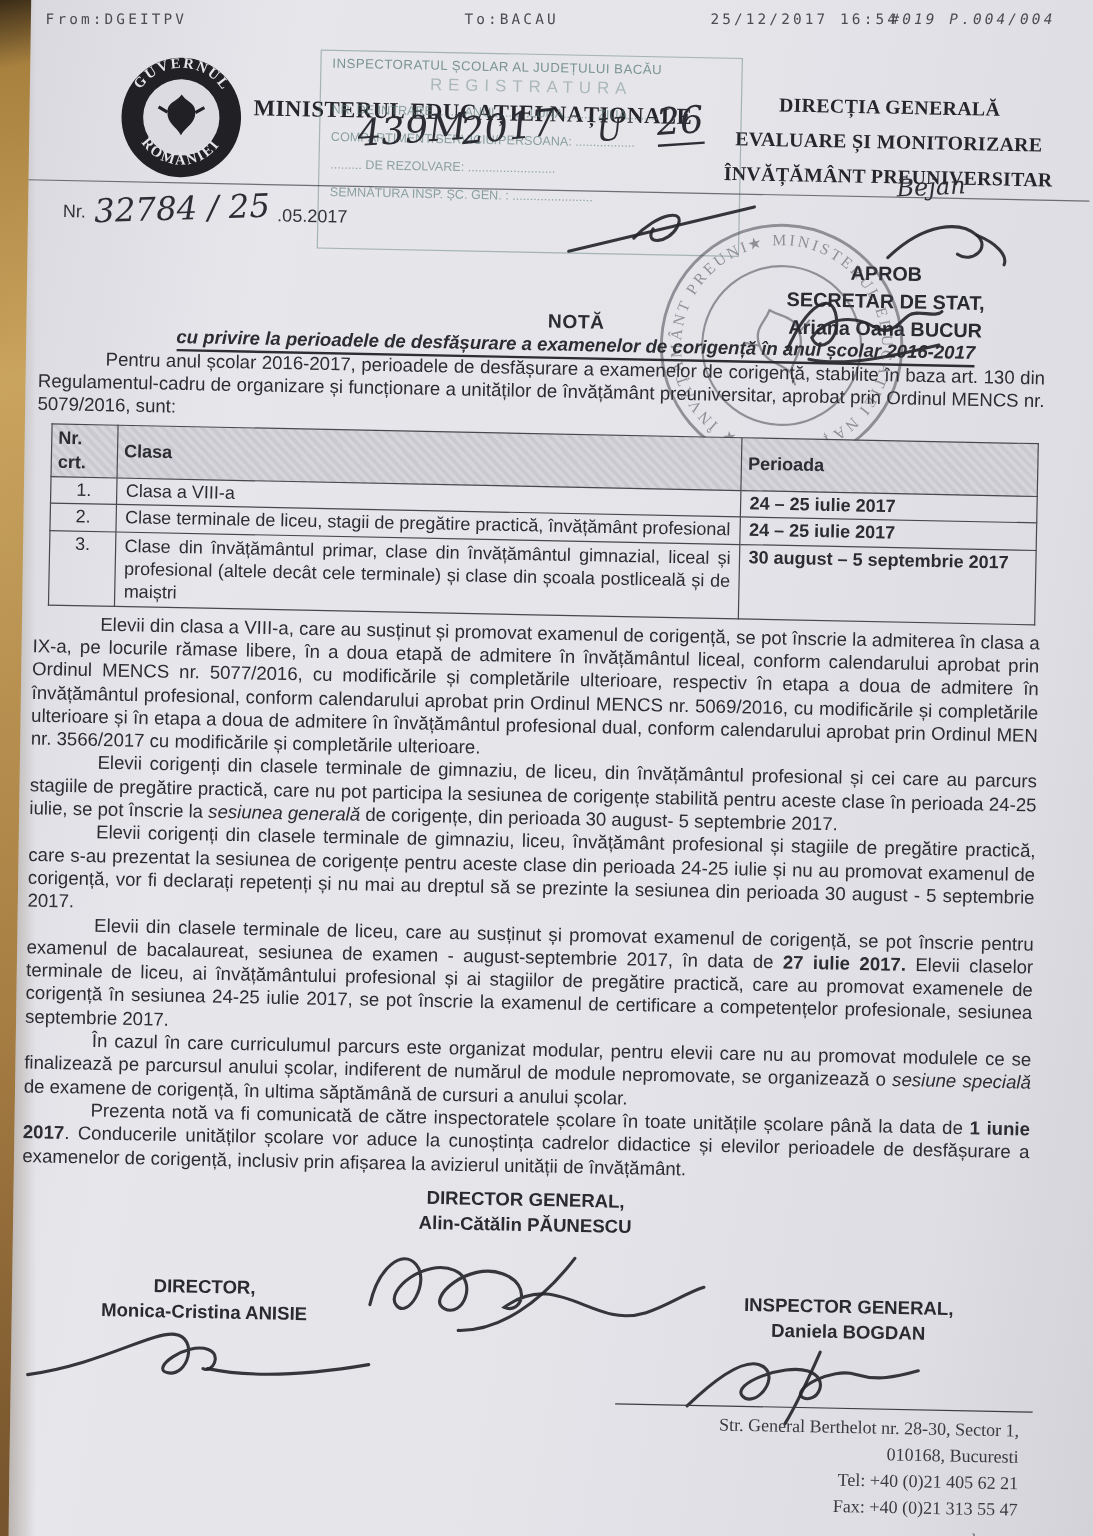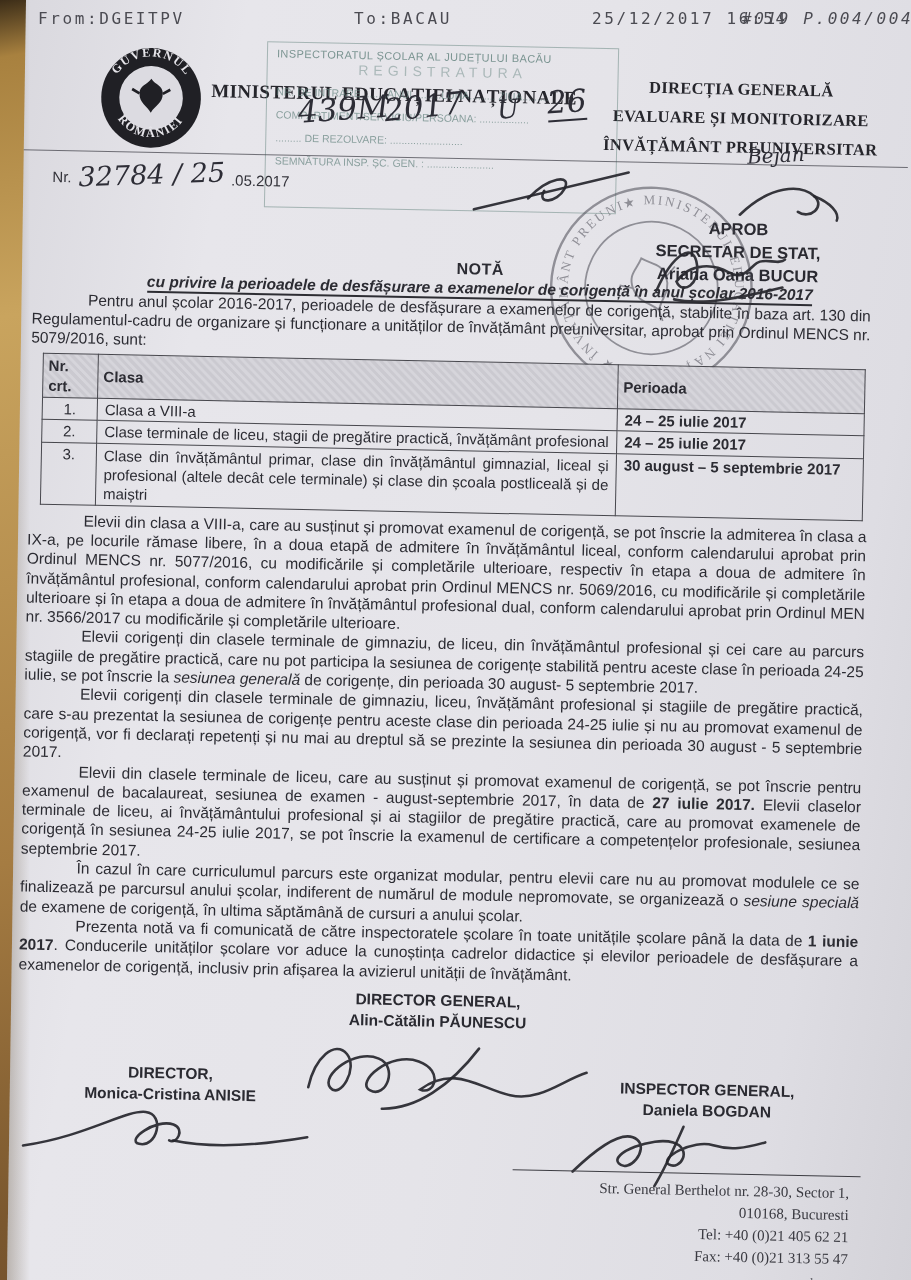--- a/index.html
+++ b/index.html
@@ -10,23 +10,23 @@
   }
   .paper{
     position:absolute;inset:0;
     clip-path:polygon(26px 0,100% 0,100% 100%,7px 100%);
     background:linear-gradient(100deg,#d8d7dd 0%,#e7e6eb 22%,#e5e4e9 55%,#dedde3 85%,#d3d2d8 100%);
   }
   .edge-shade{position:absolute;left:0;top:0;bottom:0;width:40px;
     background:linear-gradient(90deg,rgba(80,62,34,.38),rgba(80,62,34,0) 75%);}
   
   .fax{position:absolute;top:9px;left:0;right:0;height:18px;
-    font-family:"DejaVu Sans Mono",monospace;font-size:16px;letter-spacing:2.6px;color:#4b4b52;}
+    font-family:"DejaVu Sans Mono",monospace;font-size:12px;letter-spacing:2.6px;color:#4b4b52;}
   .fax span{position:absolute;white-space:nowrap;}
-  .fax-from{left:38px;} .fax-to{left:354px;} .fax-dt{left:592px;} .fax-pg{left:742px;font-style:italic;}
+  .fax-from{left:38px;} .fax-to{left:387px;} .fax-dt{left:592px;} .fax-pg{left:742px;font-style:italic;}
   
   .rot{position:absolute;inset:0;transform:rotate(1.15deg);transform-origin:10px 0;}
   .seal{position:absolute;left:100px;top:42px;width:106px;height:106px;}
   .ministry{position:absolute;left:210px;top:76px;width:372px;text-align:center;
     font-family:"Liberation Serif",serif;font-weight:bold;font-size:19px;letter-spacing:.4px;color:#26262c;}
   .dirblock{position:absolute;left:575px;top:60px;width:336px;text-align:center;
     font-family:"Liberation Serif",serif;font-weight:bold;font-size:16.5px;line-height:29px;
     letter-spacing:.3px;color:#26262c;}
   
   .stampbox{position:absolute;left:268px;top:36px;width:352px;height:166px;box-sizing:border-box;

